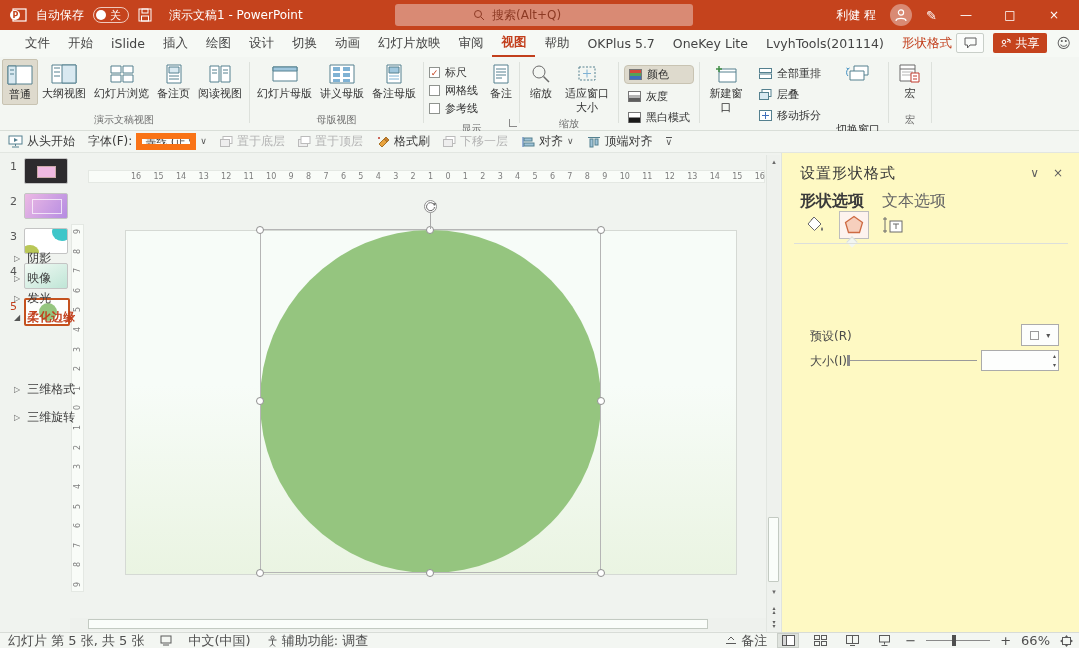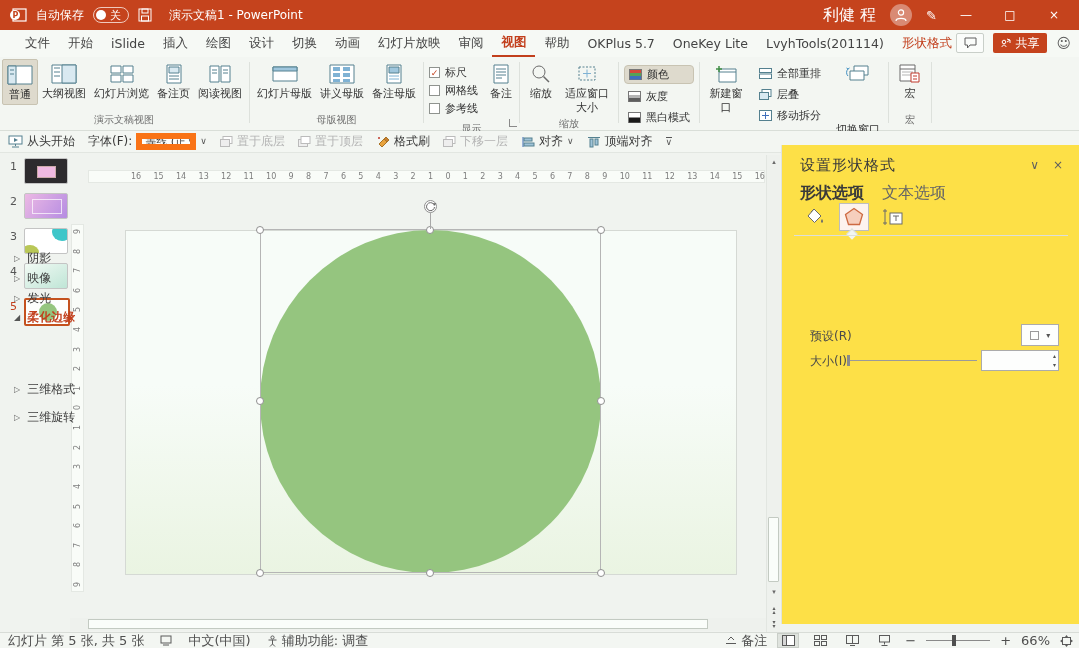--- a/index.html
+++ b/index.html
@@ -82,21 +82,21 @@
   
   .vscroll { position:absolute; left:766px; top:155px; width:14px; height:477px; background:#eef1ed; border-left:1px solid #e2e6e1; }
   .vs-arrow { width:14px; height:13px; display:flex; align-items:center; justify-content:center; font-size:7px; color:#6a6a6a; }
   .vs-thumb { position:absolute; left:1px; top:362px; width:11px; height:65px; background:#fafdfa; border:1px solid #c3cac2; border-radius:1px; }
   .vs-down { position:absolute; top:430px; left:0; }
   .navbtn { position:absolute; left:0; width:14px; height:14px; display:flex; flex-direction:column; align-items:center; justify-content:center; color:#5e5e5e; font-size:6px; line-height:4px; }
   .hscroll { position:absolute; left:70px; top:618px; width:696px; height:13px; background:#eef1ed; }
   .hs-thumb { position:absolute; left:18px; top:1px; width:620px; height:10px; background:#fafdfa; border:1px solid #c3cac2; }
 
   
-  .panel { position:absolute; left:781px; top:145px; width:298px; height:479px; background:#fde047; border-left:1px solid #e0e4df; }
+  .panel { position:absolute; left:781px; top:153px; width:298px; height:479px; background:#fef9c3; border-left:1px solid #e0e4df; }
   .panel-title { position:absolute; left:18px; top:11px; font-size:15px; color:#3a3a3a; letter-spacing:1px; }
   .panel-close, .panel-chev { position:absolute; top:13px; color:#5f5f5f; font-size:12px; }
   .panel-chev { right:40px; } .panel-close { right:16px; }
   .panel-tabs { position:absolute; left:18px; top:38px; display:flex; gap:18px; font-size:16px; color:#666; }
   .panel-tabs .ptab.active { color:#3a3a3a; font-weight:bold; }
   .icon-row { position:absolute; left:18px; top:58px; display:flex; gap:9px; align-items:center; }
   .iconbox { width:30px; height:28px; display:flex; align-items:center; justify-content:center; }
   .iconbox.sel { border:1px solid #bdbdbd; background:#fdf3ee; }
   .panel-hr { position:absolute; left:12px; top:90px; width:274px; height:1px; background:#dcdfdb; }
   .notch { position:absolute; left:66px; top:85px; width:8px; height:8px; background:#f2f6f1; border-left:1px solid #dcdfdb; border-top:1px solid #dcdfdb; transform:rotate(45deg); }
@@ -145,22 +145,31 @@
     </span>
     <span>
       <svg width="14" height="14" viewBox="0 0 14 14">
           <rect x="1" y="1" width="12" height="12" fill="none" stroke="#fff"></rect>
           <rect x="4" y="1" width="6" height="4" fill="none" stroke="#fff"></rect>
           <rect x="3.5" y="8" width="7" height="5" fill="none" stroke="#fff"></rect>
         </svg>
     </span>
     <span class="doc-title">演示文稿1 - PowerPoint</span>
   </div>
+  <div class="searchbox">
+    <span>
+      <svg width="12" height="12" viewBox="0 0 12 12">
+          <circle cx="5" cy="5" r="3.5" fill="none" stroke="#8d3a24"></circle>
+          <line x1="8" y1="8" x2="11" y2="11" stroke="#8d3a24"></line>
+        </svg>
+    </span>
+    <span>搜索(Alt+Q)</span>
+  </div>
   <div class="tb-right">
-    <span style="font-size:16px;">利健 程</span>
+    <span style="font-size:12px;">利健 程</span>
     <span class="avatar">
       <svg width="14" height="14" viewBox="0 0 14 14">
           <circle cx="7" cy="4.5" r="2.6" fill="none" stroke="#fff" stroke-width="1.2"></circle>
           <path d="M2 13 C2 9.5 12 9.5 12 13" fill="none" stroke="#fff" stroke-width="1.2"></path>
         </svg>
     </span>
     <span style="font-size:13px;">✎</span>
     <span class="winctl">—</span>
     <span class="winctl">□</span>
     <span class="winctl">×</span>

